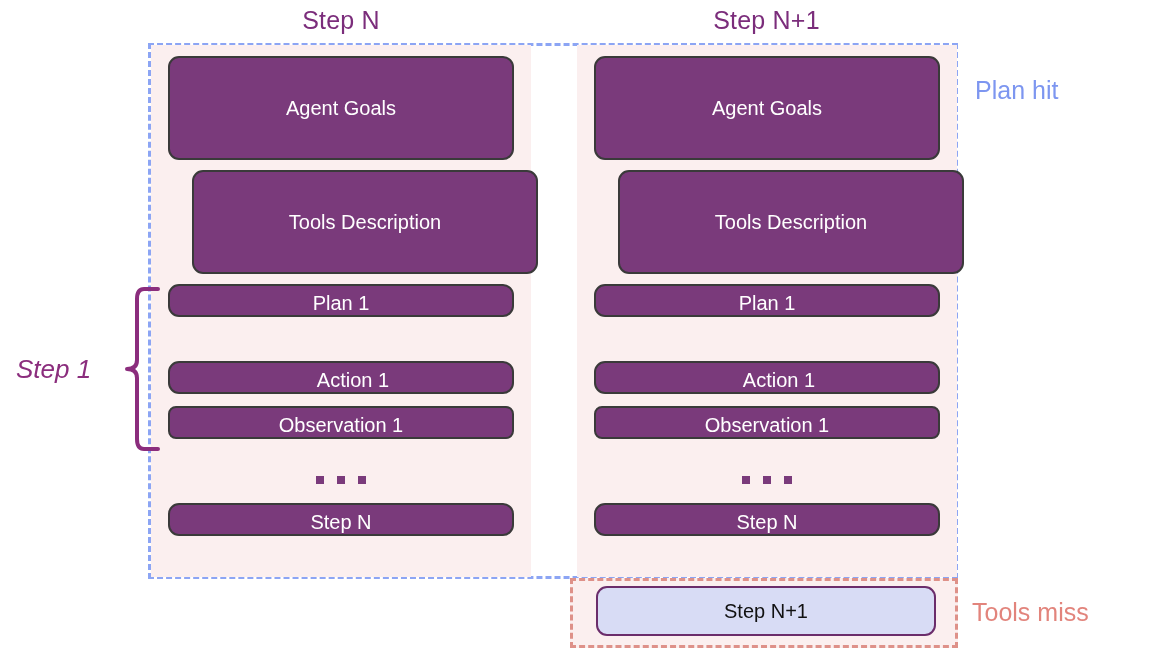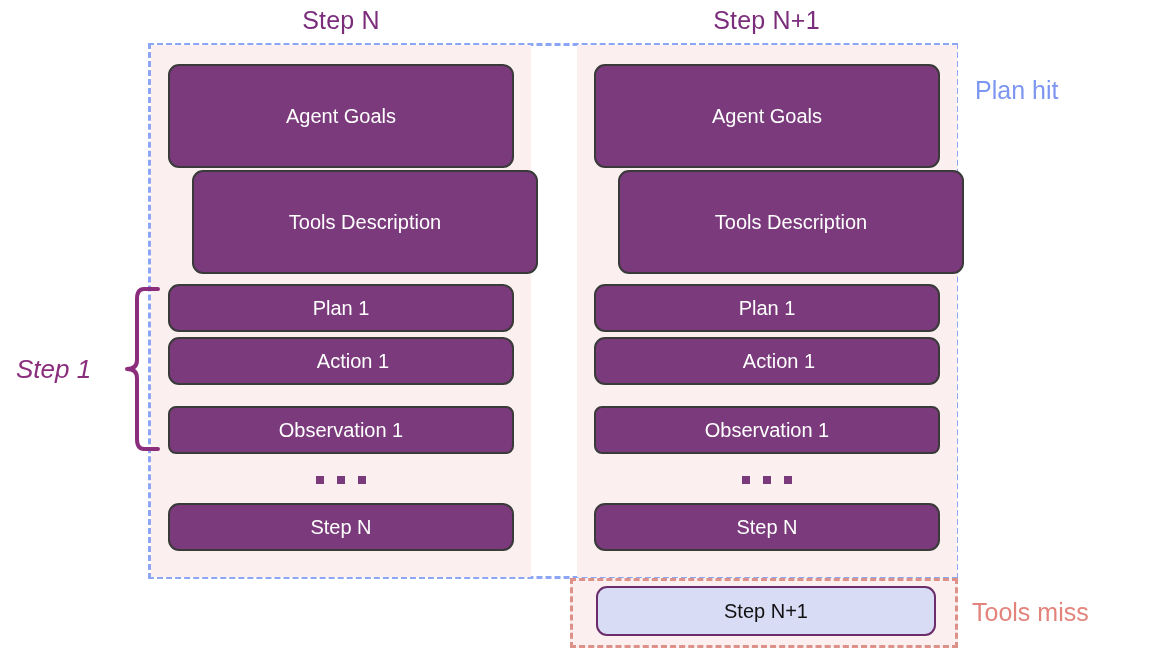--- a/index.html
+++ b/index.html
@@ -58,26 +58,26 @@
     color: #ffffff;
     font-size: 20px;
     display: flex;
     align-items: center;
     justify-content: center;
     text-align: center;
     left: 17px;
     width: 346px;
   }
   .block.tall  { height: 104px; }
-  .block.short { height: 48px; }
-
-  .b-goals  { top: 11px; margin-top: 8px; }
+  .block.short { height: 33px; align-items: flex-end; }
+
+  .b-goals  { top: 11px; }
   .b-tools  { top: 125px; margin-left: 24px; }
   .b-plan   { top: 239px; }
-  .b-action { top: 292px; padding-left: 24px; }
+  .b-action { top: 316px; padding-left: 24px; }
   .b-obs    { top: 361px; border-radius: 8px; }
   .b-stepn  { top: 458px; }
 
   
   .ellipsis {
     position: absolute;
     left: 17px;
     width: 346px;
     top: 420px;
     height: 30px;

